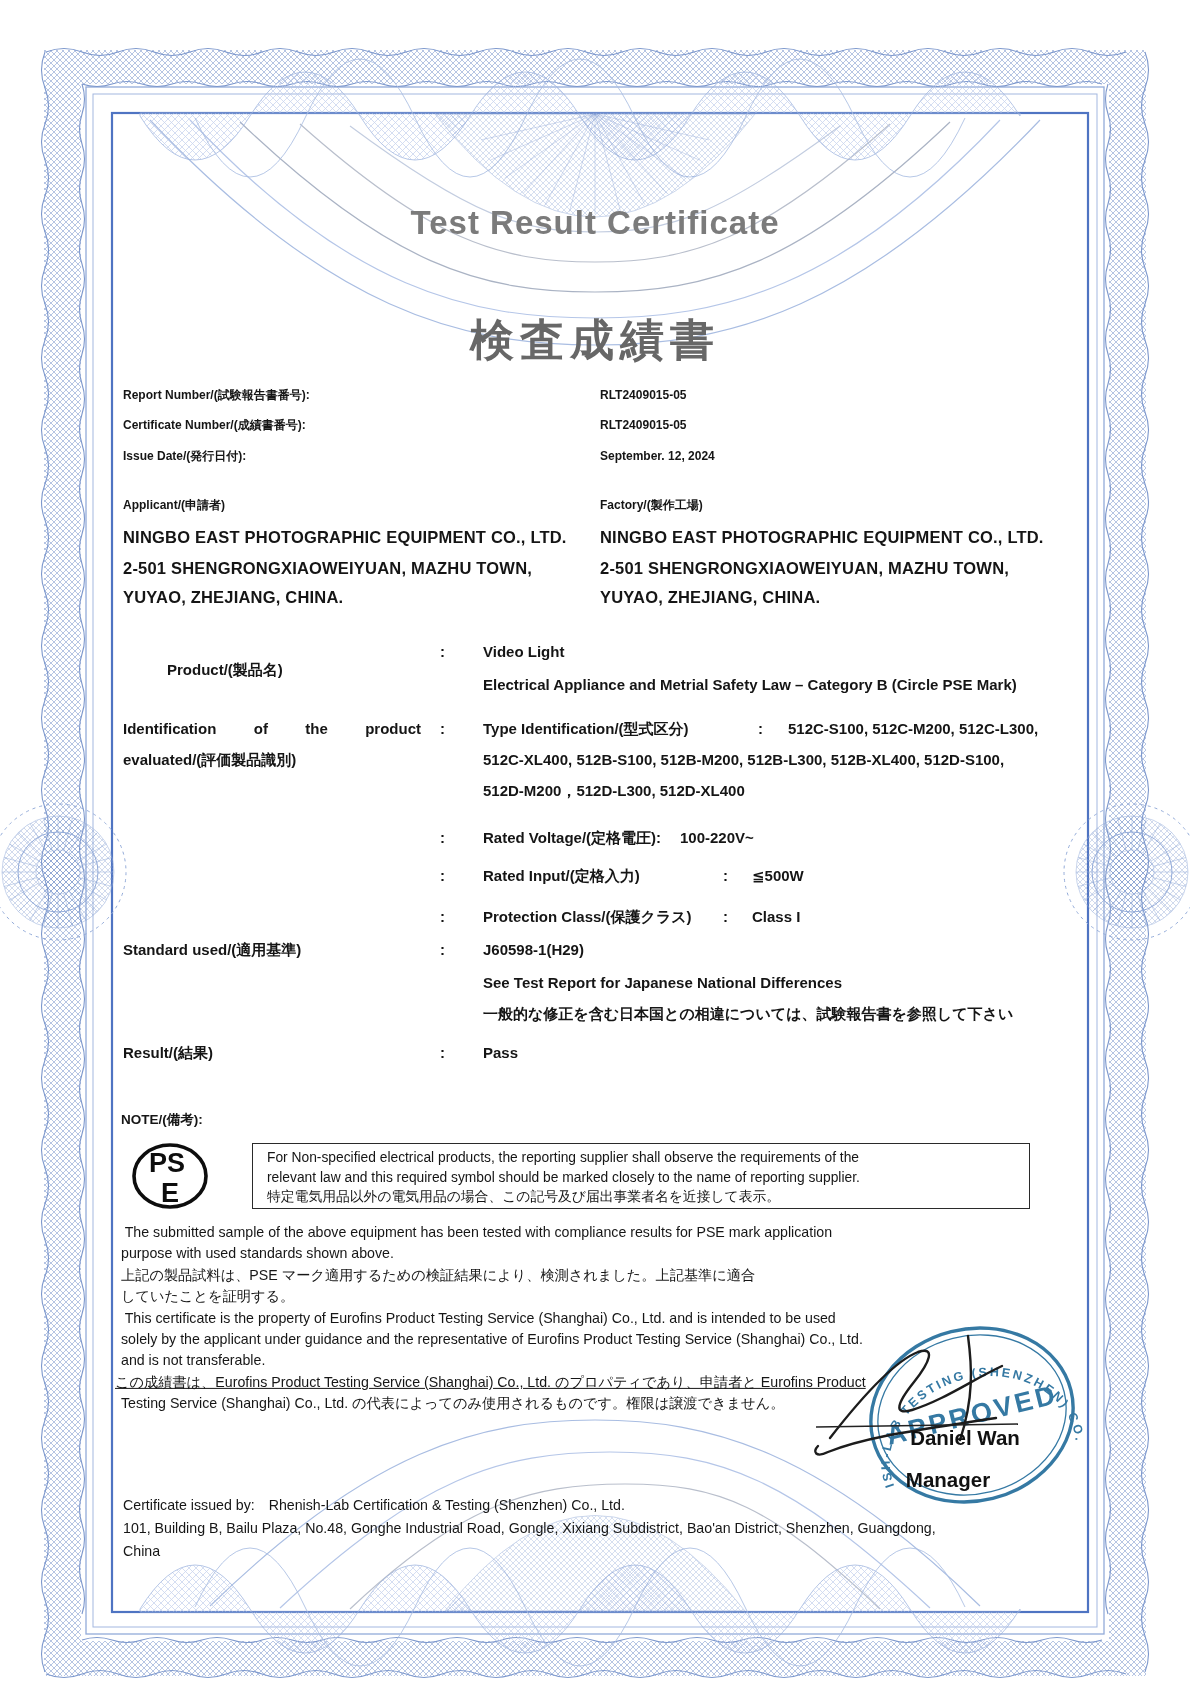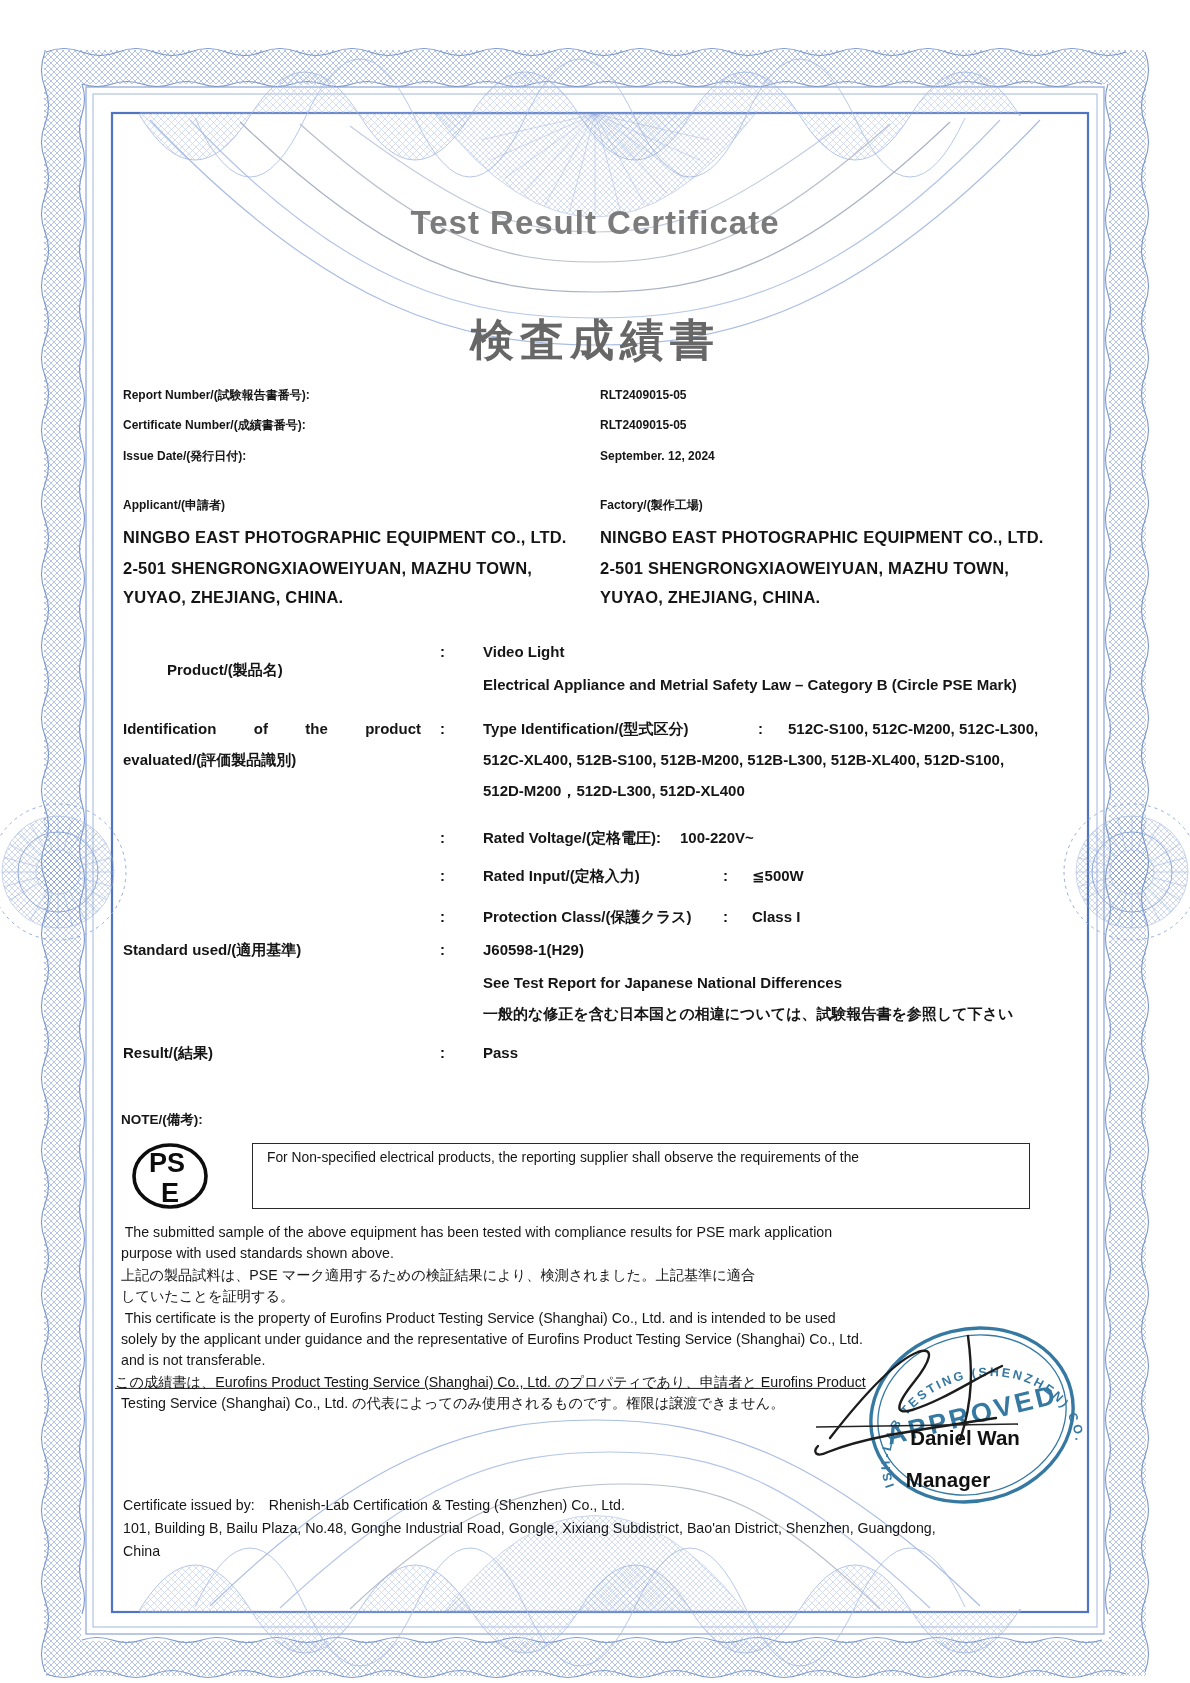--- a/index.html
+++ b/index.html
@@ -142,20 +142,22 @@
 <div class="t f" style="left:483px;top:982px;">See Test Report for Japanese National Differences</div>
 <div class="t f" style="left:483px;top:1013px;">一般的な修正を含む日本国との相違については、試験報告書を参照して下さい</div>
 
 <div class="t f" style="left:123px;top:1052px;">Result/(結果)</div>
 <div class="t f" style="left:440px;top:1052px;">:</div>
 <div class="t f" style="left:483px;top:1052px;">Pass</div>
 
 <div class="t b" style="left:121px;top:1120px;font-size:13.5px;">NOTE/(備考):</div>
 <div id="notebox">
   <div>For Non-specified electrical products, the reporting supplier shall observe the requirements of the</div>
+  <div>relevant law and this required symbol should be marked closely to the name of reporting supplier.</div>
+  <div>特定電気用品以外の電気用品の場合、この記号及び届出事業者名を近接して表示。</div>
 </div>
 
 <div class="t para" style="left:121px;top:1232px;"> The submitted sample of the above equipment has been tested with compliance results for PSE mark application</div>
 <div class="t para" style="left:121px;top:1253px;">purpose with used standards shown above.</div>
 <div class="t para" style="left:121px;top:1275px;">上記の製品試料は、PSE マーク適用するための検証結果により、検測されました。上記基準に適合</div>
 <div class="t para" style="left:121px;top:1296px;">していたことを証明する。</div>
 <div class="t para" style="left:121px;top:1318px;"> This certificate is the property of Eurofins Product Testing Service (Shanghai) Co., Ltd. and is intended to be used</div>
 <div class="t para" style="left:121px;top:1339px;">solely by the applicant under guidance and the representative of Eurofins Product Testing Service (Shanghai) Co., Ltd.</div>
 <div class="t para" style="left:121px;top:1360px;">and is not transferable.</div>
 <div class="t para" style="left:115px;top:1382px;text-decoration:underline;">この成績書は、Eurofins Product Testing Service (Shanghai) Co., Ltd. のプロパティであり、申請者と Eurofins Product</div>

